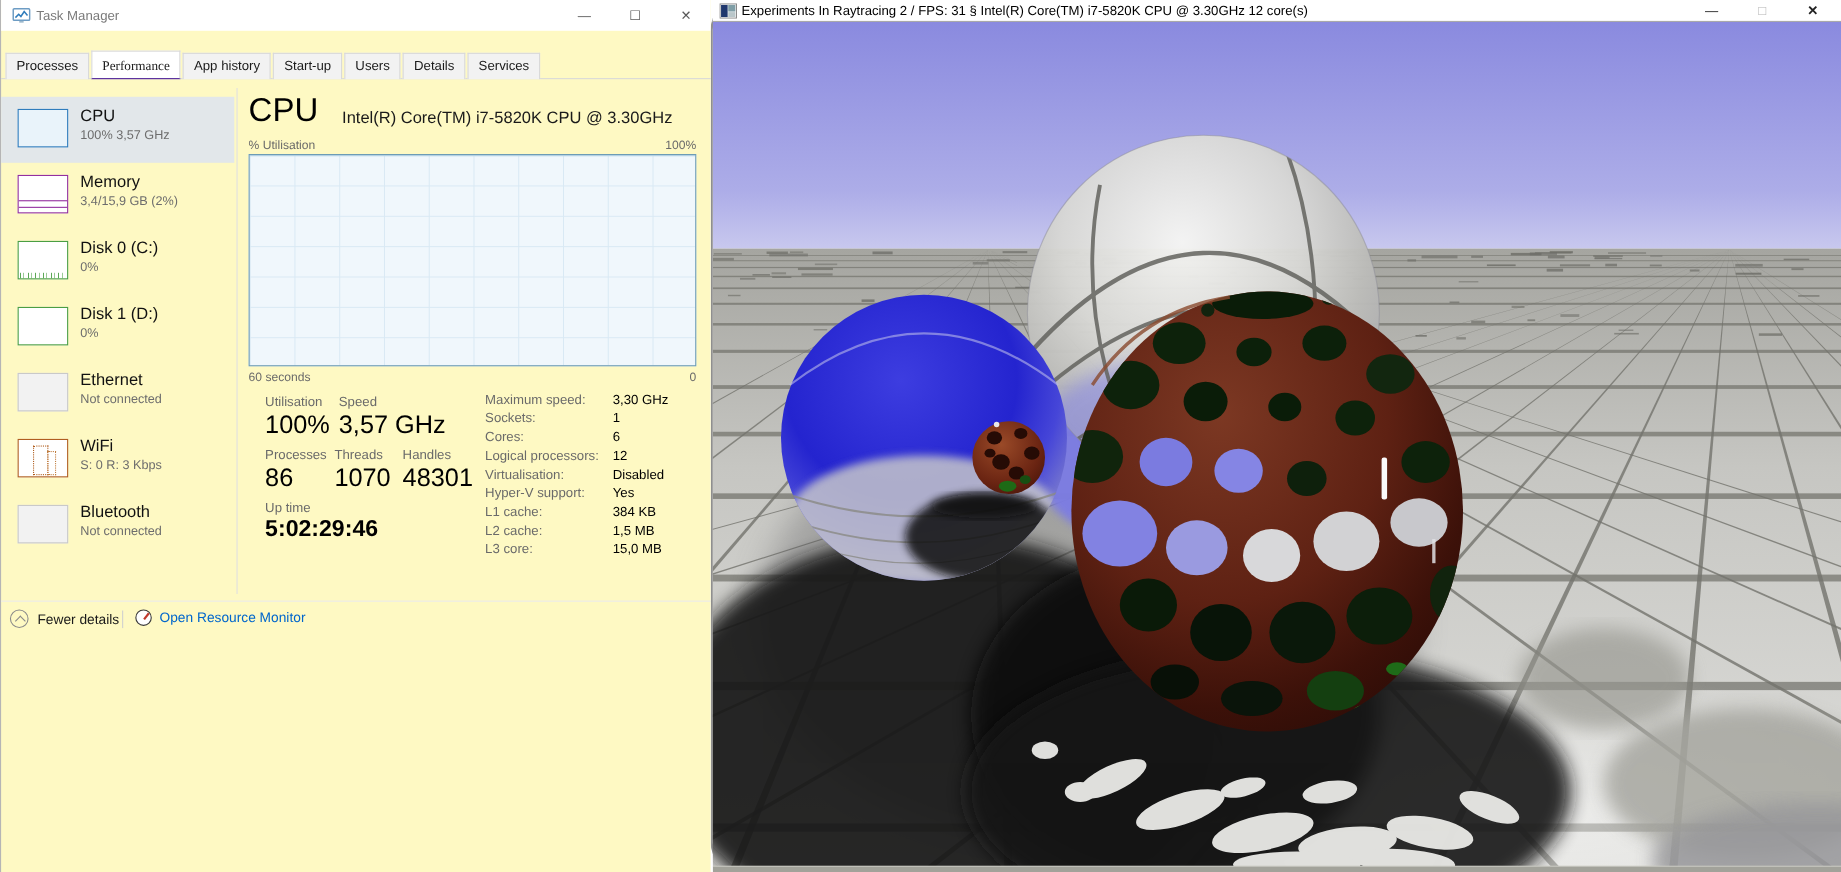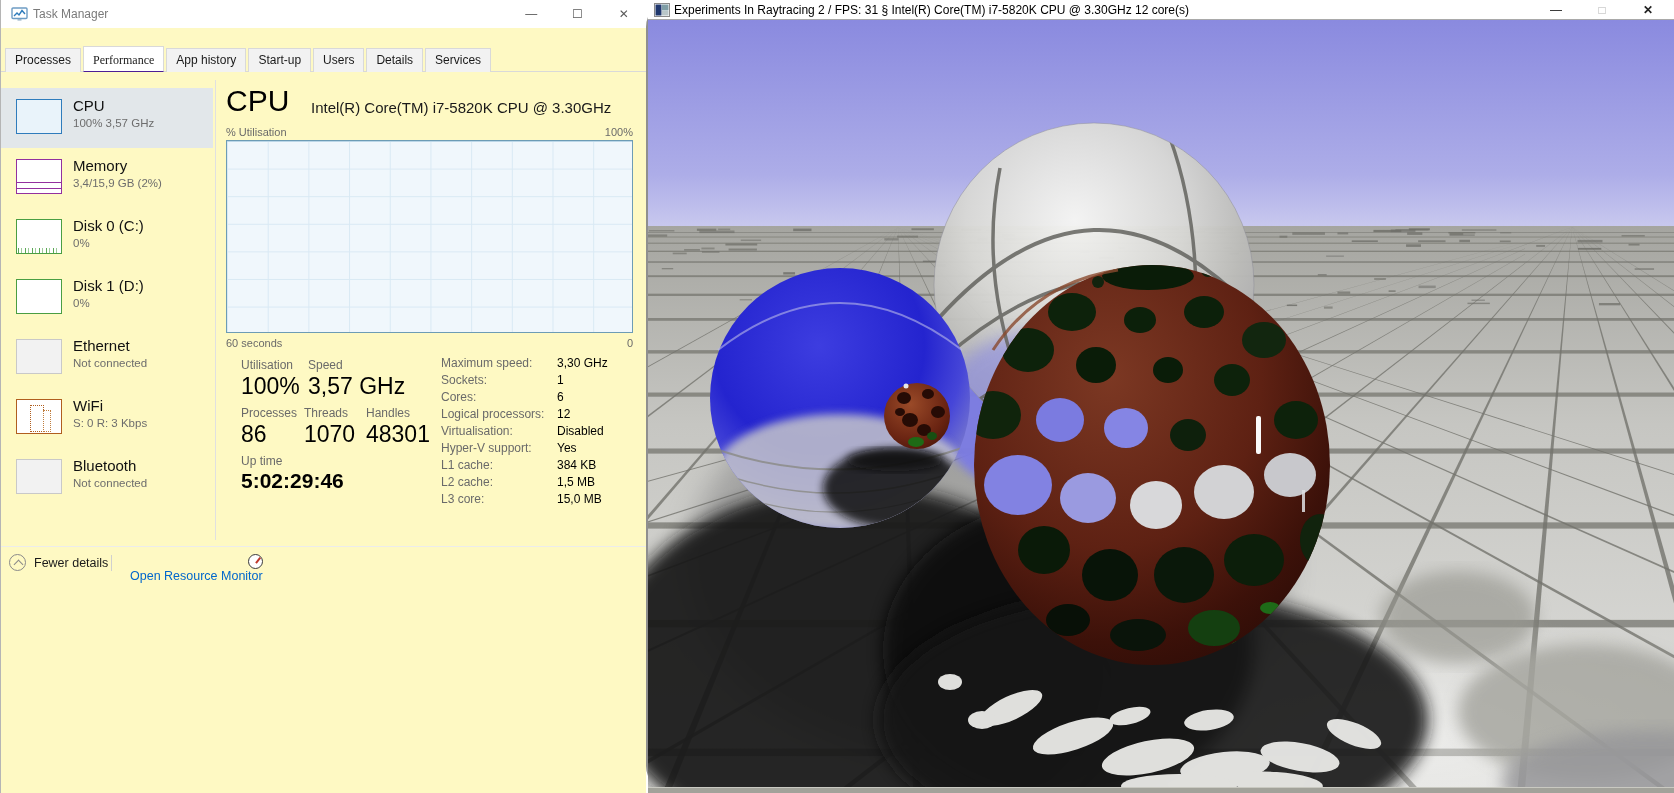--- a/index.html
+++ b/index.html
@@ -67,21 +67,21 @@
 
   
   #tm-footer-sep { position:absolute; left:0; top:546px; width:100%; height:1px; background:#ececec; }
   #tm-footer { position:absolute; left:0; top:548px; width:100%; height:34px; }
   #fewer-details { position:absolute; left:8px; top:6px; display:flex; align-items:center; cursor:default; }
   .chev-circle { width:17px; height:17px; border:1px solid #8a8a8a; border-radius:50%; position:relative; }
   .chev-circle::after { content:""; position:absolute; left:4.5px; top:6px; width:6px; height:6px;
     border-left:1.5px solid #8a8a8a; border-top:1.5px solid #8a8a8a; transform:rotate(45deg); }
   #fewer-details-label { margin-left:8px; font-size:12.5px; color:#1a1a1a; }
   #footer-divider { position:absolute; left:110px; top:7px; width:1px; height:16px; background:#d0d0d0; }
-  #open-resmon { position:absolute; left:122px; top:6px; display:flex; align-items:flex-end; cursor:default;flex-direction:column; }
+  #open-resmon { position:absolute; left:122px; top:6px; display:flex; align-items:flex-start; cursor:default; }
   .gauge { width:15px; height:15px; border:1.5px solid #3a3a3a; border-radius:50%; background:#fff; position:relative; }
   .gauge::after { content:""; position:absolute; left:6px; top:1px; width:1.8px; height:7px;
      background:#c0392b; transform:rotate(38deg); transform-origin:bottom center; }
   #open-resmon-label { margin-left:7px; font-size:12.5px; color:#0066cc; }
 
   
   #rt { position:absolute; left:646px; top:0; width:1028px; height:793px; background:#fff;
         border-left:2px solid #8f8f8f;border-radius:27px; }
   #rt-titlebar { position:absolute; left:0; top:0; width:100%; height:20px; background:#fff;
         border-bottom:1px solid #a9a9a9; }

